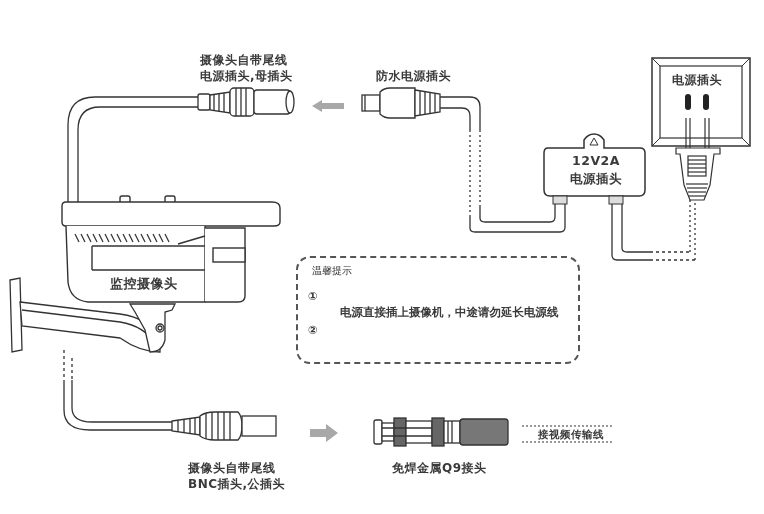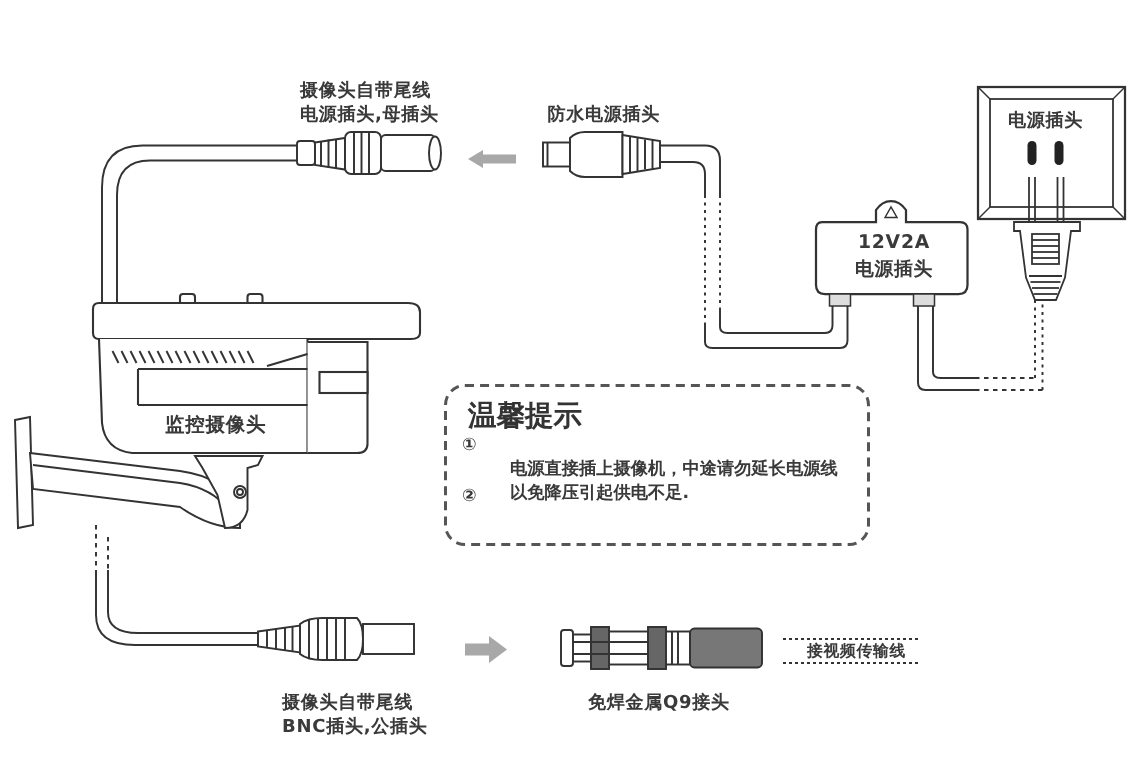--- a/index.html
+++ b/index.html
@@ -3,21 +3,21 @@
 <meta charset="utf-8">
 <style>
   html, body { margin:0; padding:0; background:#ffffff; }
   body { width:764px; height:514px; position:relative; overflow:hidden;
          font-family:"DejaVu Sans", sans-serif; color:#333; }
   svg.diagram { position:absolute; left:0; top:0; }
   .lbl { position:absolute; font-weight:bold; font-size:12px; color:#3a3a3a;
          line-height:16px; white-space:nowrap; letter-spacing:0.5px; }
   .tip-box { position:absolute; left:296px; top:256px; width:280px; height:104px;
              border:2px dashed #555; border-radius:14px; }
-  .tip-title { position:absolute; left:14px; top:6px; font-size:19px; font-weight:bold; color:#333; }
+  .tip-title { position:absolute; left:14px; top:6px; font-size:10px; font-weight:normal; color:#333; }
   .tip-item { position:absolute; left:10px; font-size:11.5px; font-weight:bold; color:#3a3a3a; line-height:16px; }
   .tip-item .num { display:inline-block; width:20px; }
   .tip-item .cont { display:inline-block; vertical-align:top;margin-left:32px; }
 </style>
 </head>
 <body>
 
 <svg class="diagram" width="764" height="514" viewBox="0 0 764 514">
 
   <g fill="none" stroke="#333" stroke-width="1.3">
@@ -193,39 +193,38 @@
 
   <g stroke="#333" stroke-width="1.2" fill="none">
     <path d="M68,150 L68,200" stroke-dasharray="3,3" stroke="none"></path>
   </g>
 </svg>
 
 <div class="lbl" style="left:200px; top:52px;">
   <div>摄像头自带尾线</div>
   <div>电源插头,母插头</div>
 </div>
-<div class="lbl" style="left:365px; top:68px;">防水电源插头</div>
+<div class="lbl" style="left:376px; top:68px;">防水电源插头</div>
 <div class="lbl" style="left:672px; top:72px;">电源插头</div>
 <div class="lbl" style="left:556px; top:152px; text-align:center; width:80px; font-size:12.5px; line-height:18px;">
   <div>12V2A</div>
   <div>电源插头</div>
 </div>
 <div class="lbl" style="left:110px; top:276px; font-size:13px;">监控摄像头</div>
 <div class="lbl" style="left:188px; top:460px;">
   <div>摄像头自带尾线</div>
   <div>BNC插头,公插头</div>
 </div>
 <div class="lbl" style="left:392px; top:460px;">免焊金属Q9接头</div>
 <div class="lbl" style="left:538px; top:426px; font-size:10.5px;">接视频传输线</div>
 
 <div class="tip-box">
   <div class="tip-title">温馨提示</div>
   <div class="tip-item" style="top:30px;">
     <span class="num">①</span><span class="cont">
       <div>电源直接插上摄像机，中途请勿延长电源线</div>
-      <div>以免降压引起供电不足.</div>
     </span>
   </div>
   <div class="tip-item" style="top:64px;">
     <span class="num">②</span><span class="cont">
     </span>
   </div>
 </div>
 
 </body></html>

